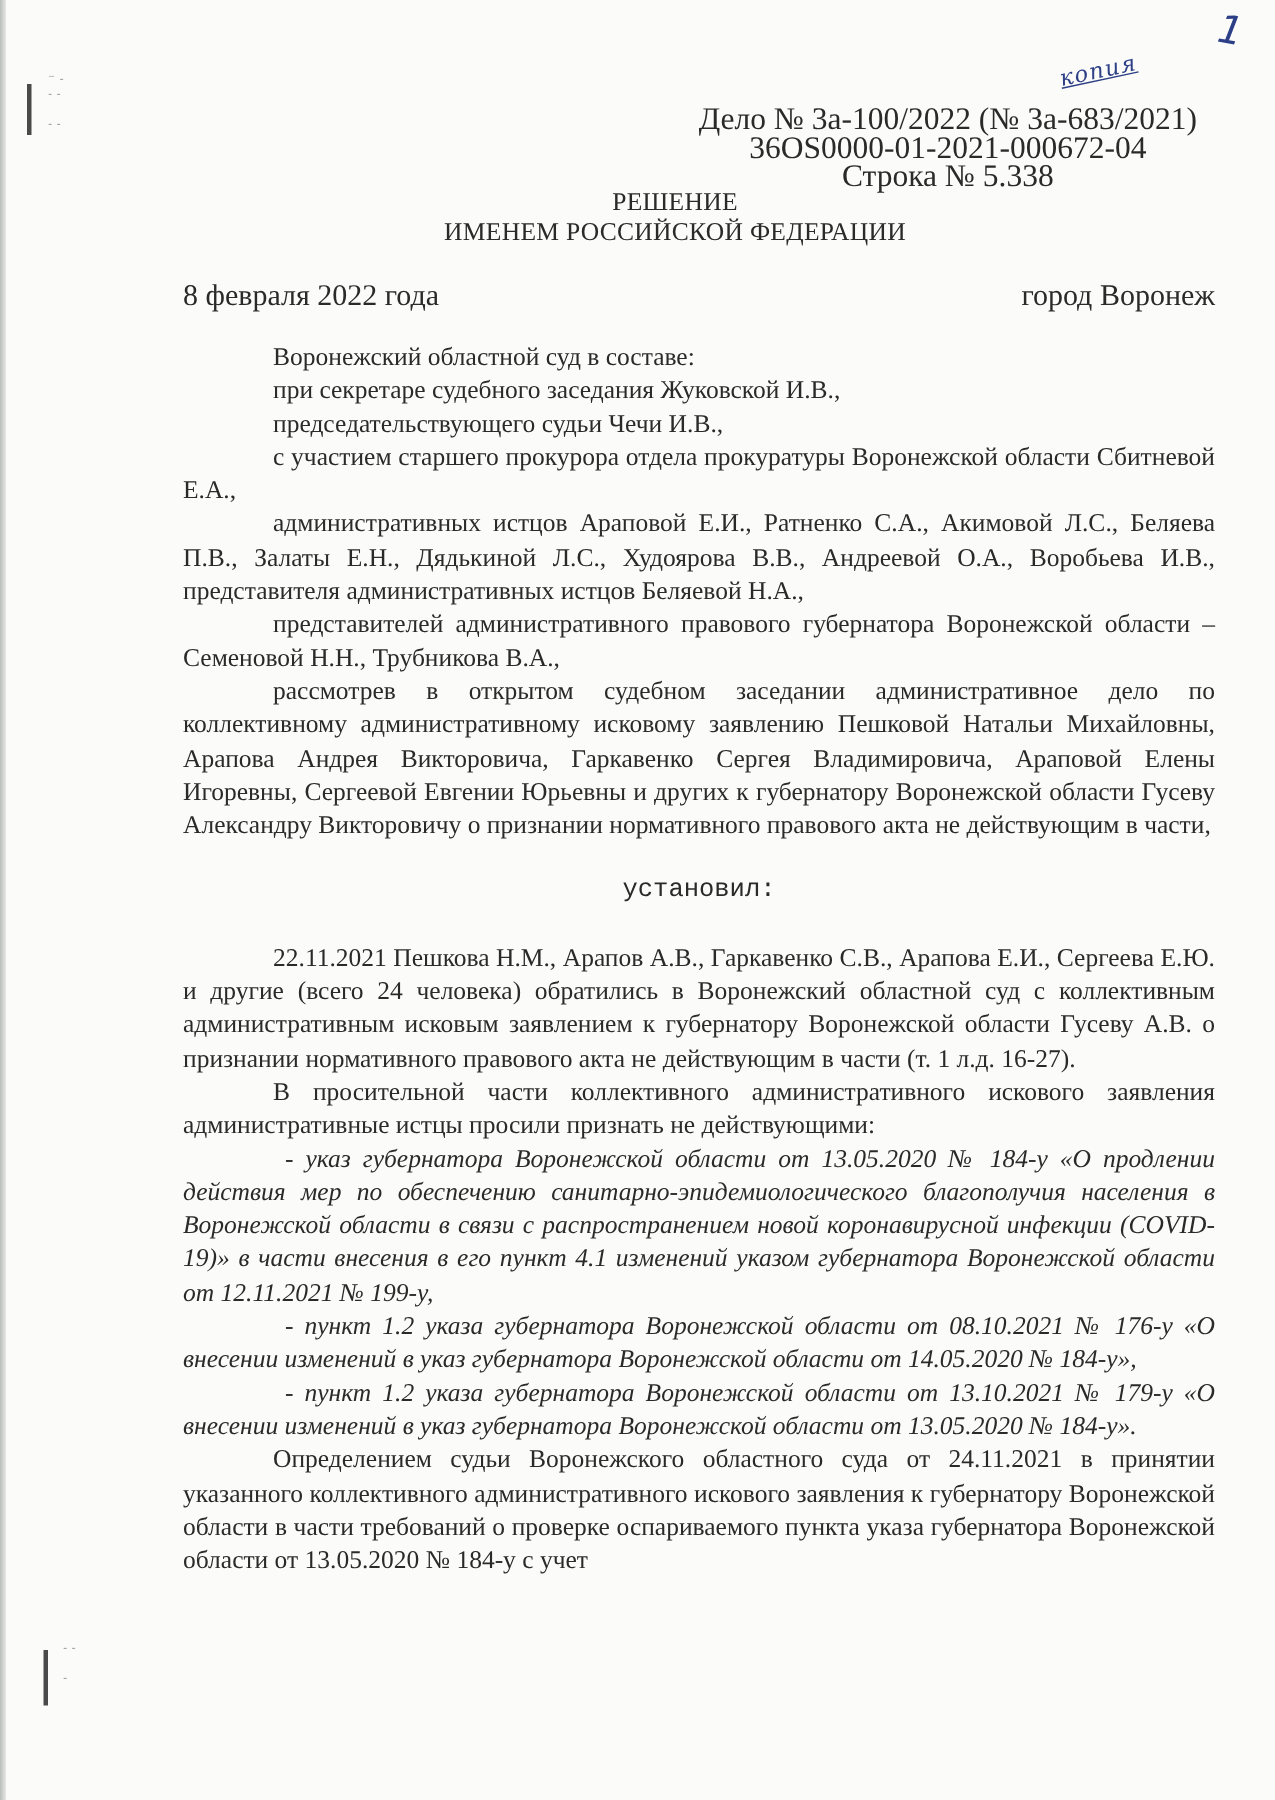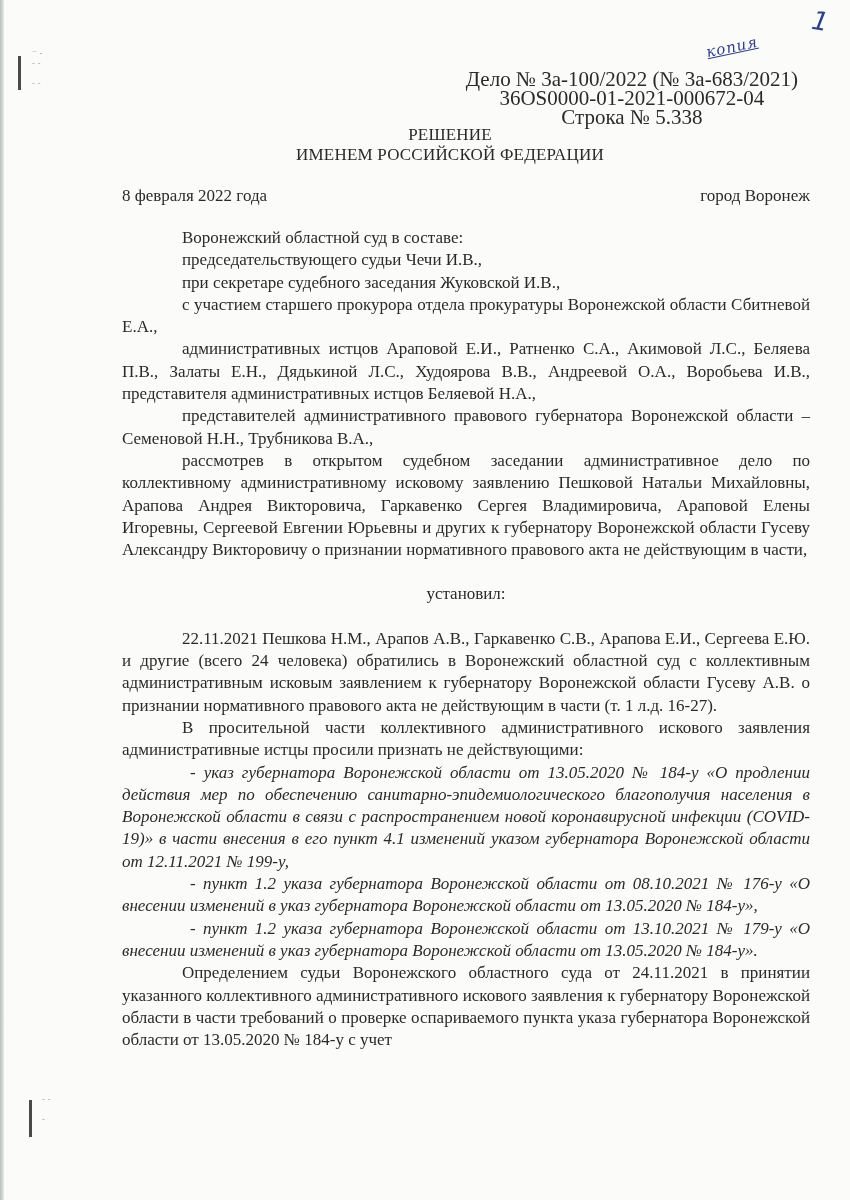--- a/index.html
+++ b/index.html
@@ -29,31 +29,32 @@
     position: absolute; right: 52px; top: 70px;
     text-align: center; font-size: 21px; line-height: 19px;
   }
   .title {
     position: absolute; left: 0; width: 900px; top: 125px;
     text-align: center; font-size: 17px; line-height: 20px;
     letter-spacing: 0.2px;
   }
   .dateline {
     position: absolute; left: 122px; right: 40px; top: 186px;
-    font-size: 17px; display: flex; justify-content: space-between;
+    font-size: 20px; display: flex; justify-content: space-between;
   }
   .body-text {
     position: absolute; left: 122px; width: 688px; top: 227px;
     font-size: 17px; line-height: 22.3px;
     text-align: justify;
   }
   .body-text p { margin: 0; text-indent: 60px; }
   .section-heading {
     text-align: center; text-indent: 0 !important;
     margin: 22px 0 22px 0 !important;
+    font-family: Liberation Mono, monospace;
   }
   .body-text p.list-item { text-indent: 68px; font-style: italic; }
   .margin-mark {
     position: absolute; width: 3px; background: #4a4a4a;
   }
   .margin-dots {
     position: absolute; font-size: 9px; color: #999; font-family: "DejaVu Sans", sans-serif;
   }
 </style>
 </head>
@@ -80,28 +81,28 @@
   <div>ИМЕНЕМ РОССИЙСКОЙ ФЕДЕРАЦИИ</div>
 </div>
 
 <div class="dateline">
   <span>8 февраля 2022 года</span>
   <span>город Воронеж</span>
 </div>
 
 <div class="body-text">
   <p>Воронежский областной суд в составе:</p>
+  <p>при секретаре судебного заседания Жуковской И.В.,</p>
   <p>председательствующего судьи Чечи И.В.,</p>
-  <p>при секретаре судебного заседания Жуковской И.В.,</p>
   <p>с участием старшего прокурора отдела прокуратуры Воронежской области Сбитневой Е.А.,</p>
   <p>административных истцов Араповой Е.И., Ратненко С.А., Акимовой Л.С., Беляева П.В., Залаты Е.Н., Дядькиной Л.С., Худоярова В.В., Андреевой О.А., Воробьева И.В., представителя административных истцов Беляевой Н.А.,</p>
   <p>представителей административного правового губернатора Воронежской области – Семеновой Н.Н., Трубникова В.А.,</p>
   <p>рассмотрев в открытом судебном заседании административное дело по коллективному административному исковому заявлению Пешковой Натальи Михайловны, Арапова Андрея Викторовича, Гаркавенко Сергея Владимировича, Араповой Елены Игоревны, Сергеевой Евгении Юрьевны и других к губернатору Воронежской области Гусеву Александру Викторовичу о признании нормативного правового акта не действующим в части,</p>
 
   <p class="section-heading">установил:</p>
 
   <p>22.11.2021 Пешкова Н.М., Арапов А.В., Гаркавенко С.В., Арапова Е.И., Сергеева Е.Ю. и другие (всего 24 человека) обратились в Воронежский областной суд с коллективным административным исковым заявлением к губернатору Воронежской области Гусеву А.В. о признании нормативного правового акта не действующим в части (т. 1 л.д. 16-27).</p>
   <p>В просительной части коллективного административного искового заявления административные истцы просили признать не действующими:</p>
   <p class="list-item">- указ губернатора Воронежской области от 13.05.2020 № 184-у «О продлении действия мер по обеспечению санитарно-эпидемиологического благополучия населения в Воронежской области в связи с распространением новой коронавирусной инфекции (COVID-19)» в части внесения в его пункт 4.1 изменений указом губернатора Воронежской области от 12.11.2021 № 199-у,</p>
-  <p class="list-item">- пункт 1.2 указа губернатора Воронежской области от 08.10.2021 № 176-у «О внесении изменений в указ губернатора Воронежской области от 13.05.2020 № 184-у»,</p>
+  <p class="list-item">- пункт 1.2 указа губернатора Воронежской области от 08.10.2021 № 176-у «О внесении изменений в указ губернатора Воронежской области от 14.05.2020 № 184-у»,</p>
   <p class="list-item">- пункт 1.2 указа губернатора Воронежской области от 13.10.2021 № 179-у «О внесении изменений в указ губернатора Воронежской области от 13.05.2020 № 184-у».</p>
   <p>Определением судьи Воронежского областного суда от 24.11.2021 в принятии указанного коллективного административного искового заявления к губернатору Воронежской области в части требований о проверке оспариваемого пункта указа губернатора Воронежской области от 13.05.2020 № 184-у с учет</p>
 </div>
 
 </body></html>

